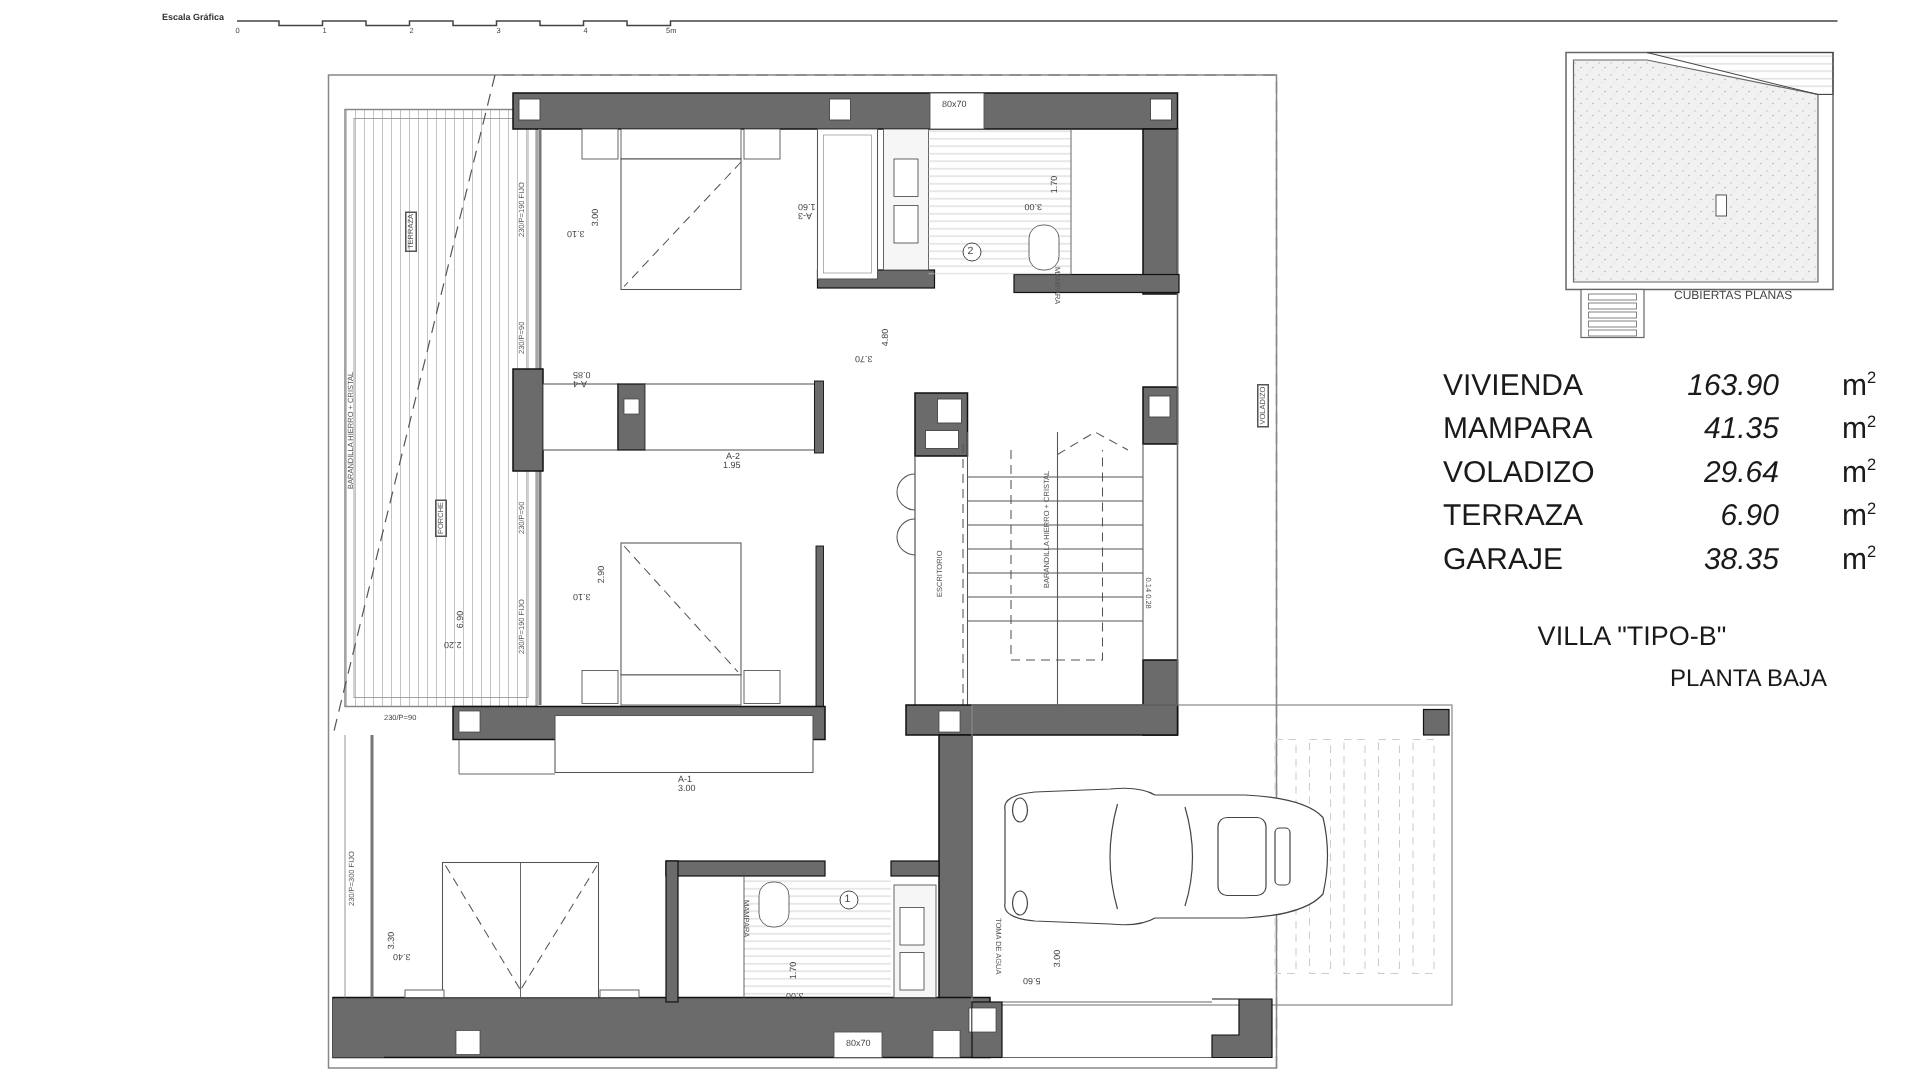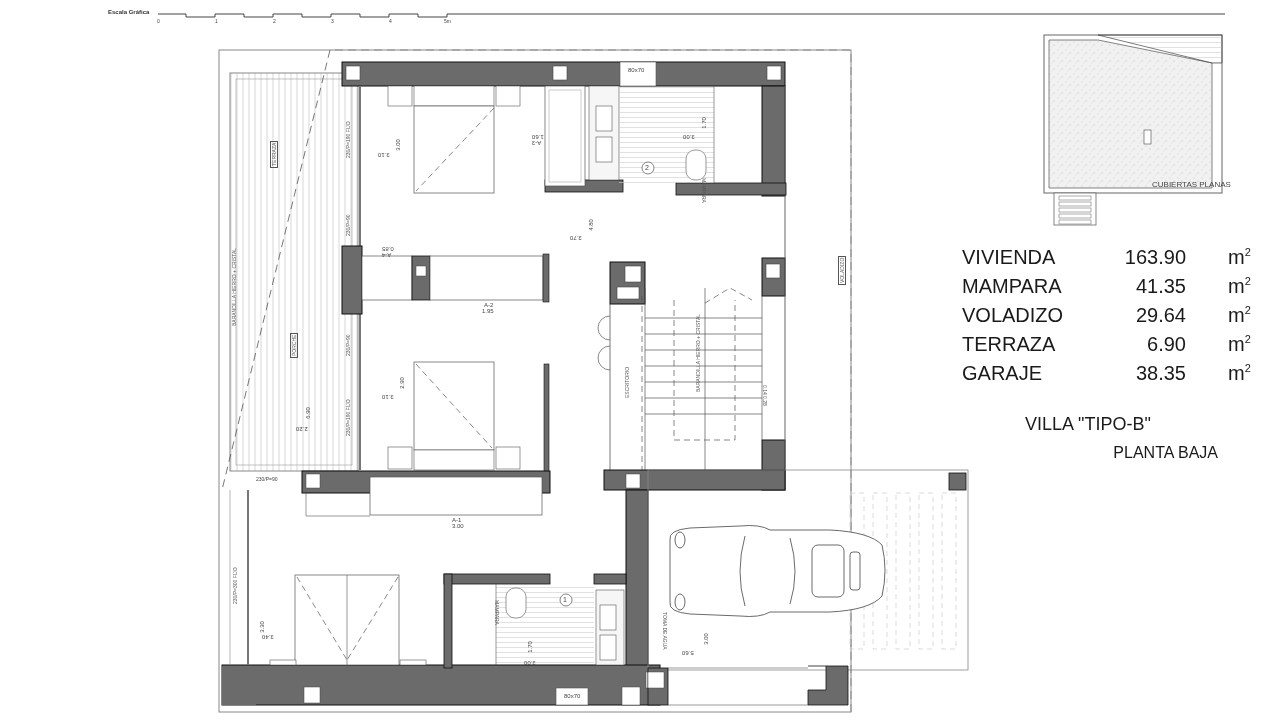--- a/index.html
+++ b/index.html
@@ -4,26 +4,26 @@
 <style>
   html,body{margin:0;padding:0;background:#ffffff;}
   body{width:1280px;height:720px;position:relative;overflow:hidden;font-family:"Liberation Sans",sans-serif;color:#1a1a1a;}
   #plan{position:absolute;left:0;top:0;}
   .scale-title{position:absolute;left:108px;top:9px;font-size:6px;font-weight:bold;color:#333;}
   .scale-tick{position:absolute;top:18px;font-size:5px;color:#444;}
   .summary{position:absolute;left:958px;top:240px;width:280px;}
   .summary h2{margin:0;font-size:15px;font-weight:bold;letter-spacing:0.1px;text-align:left;padding-left:40px;}
   .row{position:relative;height:29px;font-size:20px;}
   .row .lbl{position:absolute;left:4px;top:0;text-align:center;}
-  .row .val{position:absolute;right:52px;top:0;text-align:left;}
+  .row .val{position:absolute;right:52px;top:0;text-align:left;font-style:italic;}
   .row .unit{position:absolute;left:270px;top:0;}
   .row .unit sup{font-size:11px;}
   .villa{position:absolute;left:958px;top:414px;width:260px;text-align:center;font-size:18px;}
   .planta{position:absolute;left:958px;top:444px;width:260px;text-align:right;font-size:16px;}
-  .roof-label{position:absolute;left:1116px;top:180px;font-size:8px;color:#444;margin-left:36px;}
+  .roof-label{position:absolute;left:1116px;top:192px;font-size:8px;color:#444;}
   .vlabel{position:absolute;font-size:5px;color:#555;transform-origin:left top;white-space:nowrap;}
   .tag{border:0.6px solid #555;padding:0 1px;}
   .dim{position:absolute;font-size:6px;color:#444;white-space:nowrap;}
 </style>
 </head>
 <body>
 
 <div>
   <span class="scale-title">Escala Gráfica</span>
   <span class="scale-tick" style="left:157px">0</span>

